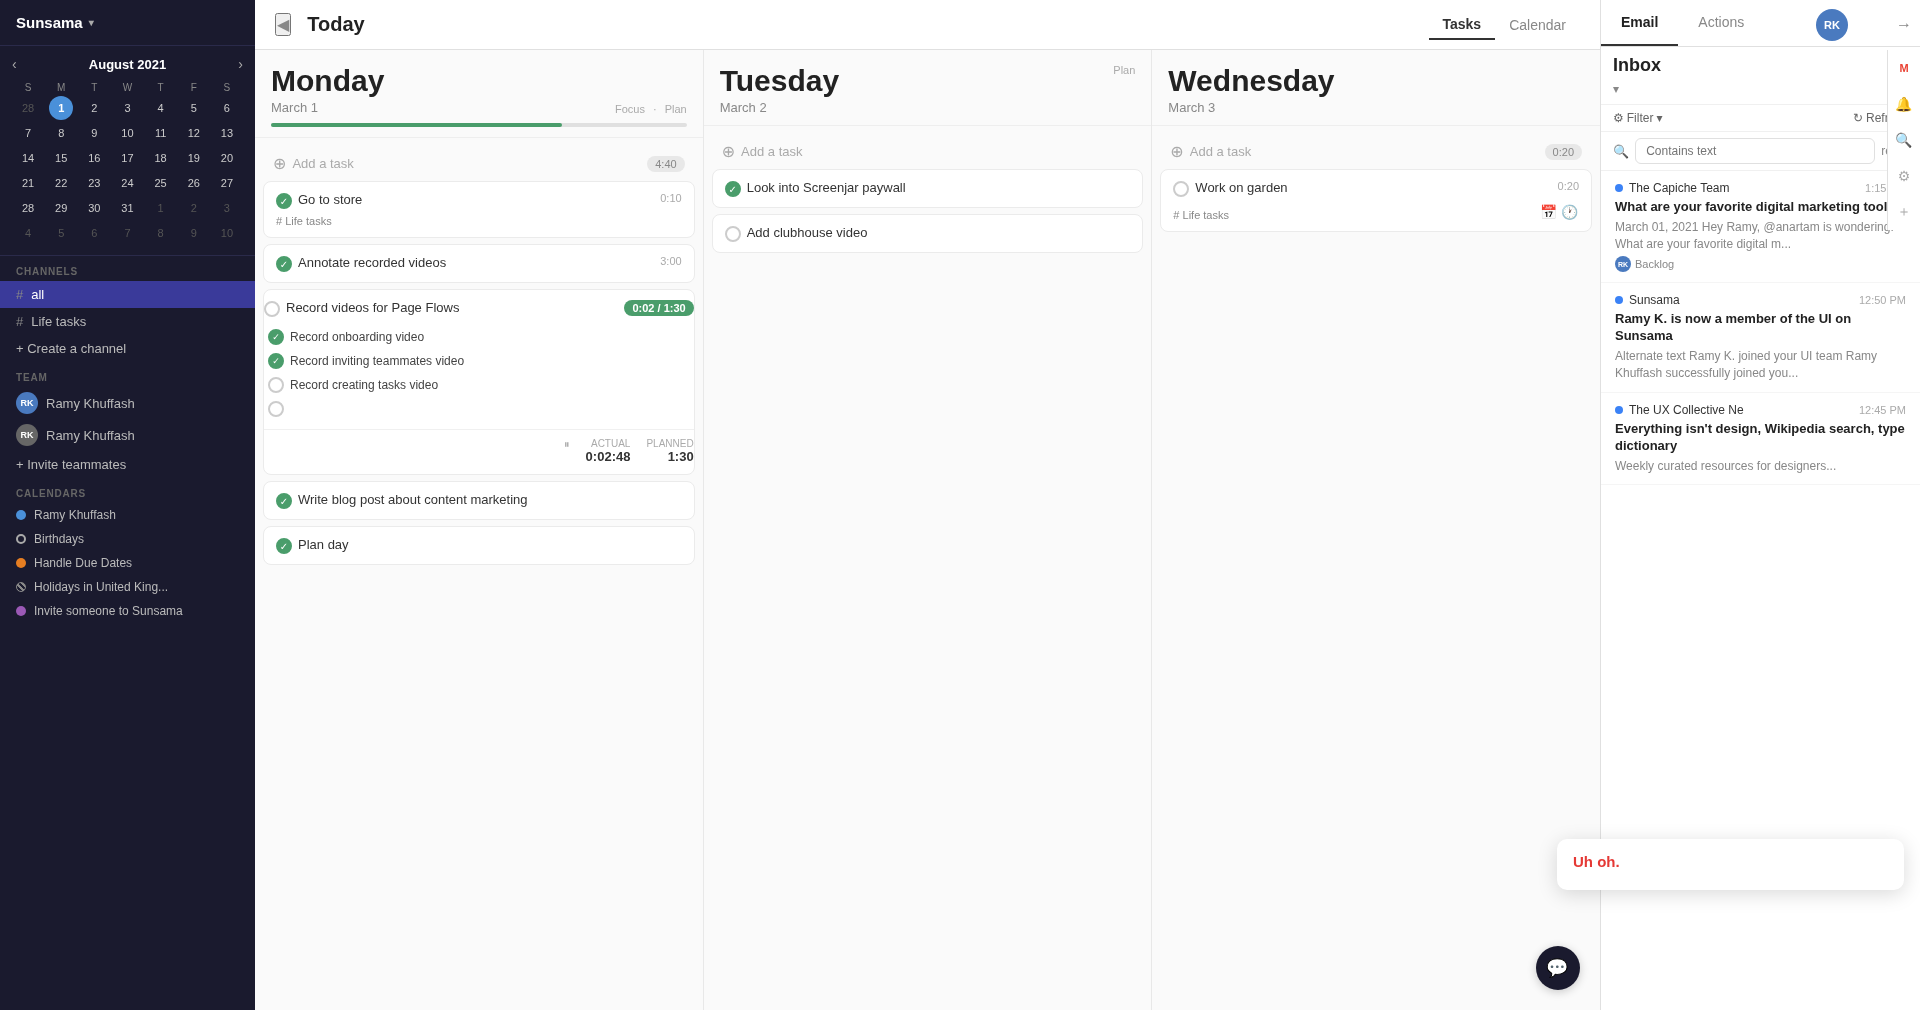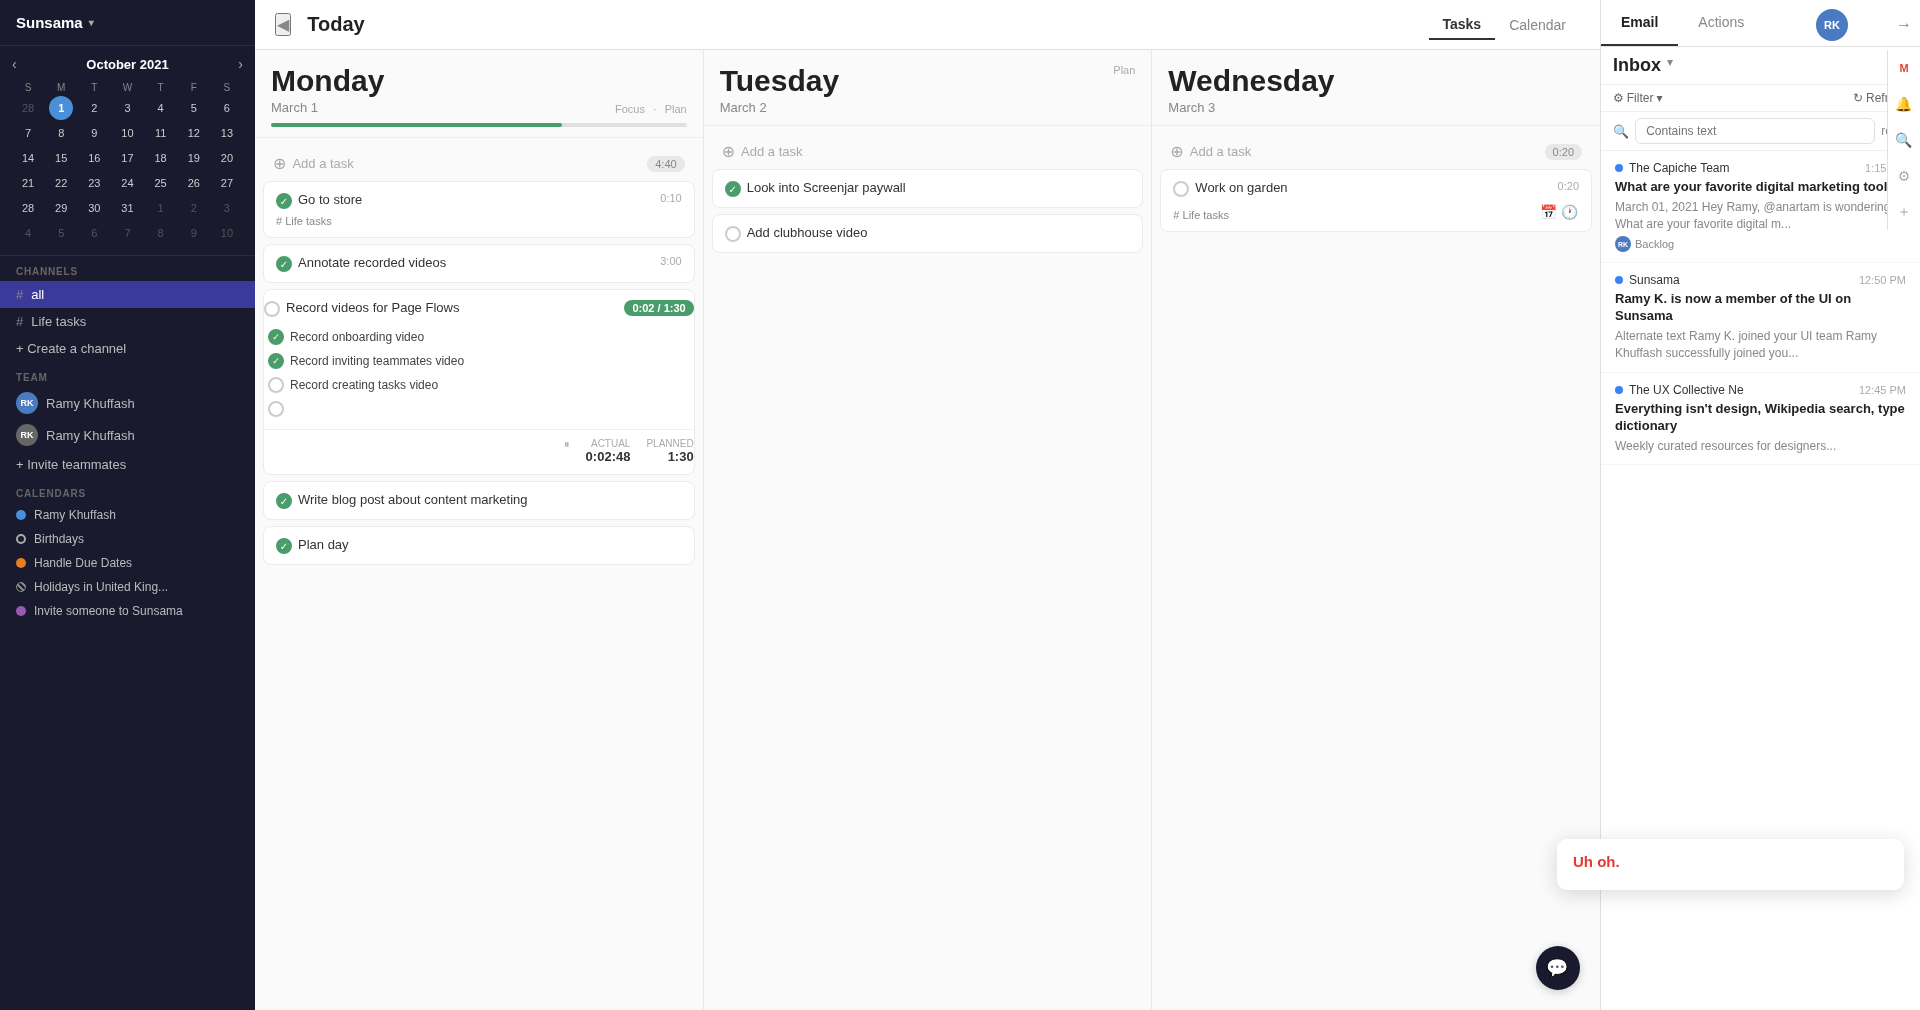--- a/index.html
+++ b/index.html
@@ -82,21 +82,21 @@
     .task-card-footer { display: flex; justify-content: flex-end; gap: 16px; margin-top: 8px; padding-top: 8px; border-top: 1px solid #f0f0f0; font-size: 11px; color: #888; }
     .task-card-footer .label { color: #aaa; font-size: 10px; text-transform: uppercase; }
     .task-card-footer .value { font-size: 13px; font-weight: 600; color: #333; }
     .pause-btn { color: #aaa; cursor: pointer; }
 
     
     #right-panel { width: 320px; background: #fff; border-left: 1px solid #e0e0e0; display: flex; flex-direction: column; }
     .right-panel-tabs { display: flex; border-bottom: 1px solid #e0e0e0; }
     .right-tab { padding: 14px 20px; font-size: 14px; color: #888; cursor: pointer; border-bottom: 2px solid transparent; }
     .right-tab.active { color: #222; border-bottom-color: #333; font-weight: 600; }
-    .right-panel-header { display: flex; align-items: flex-start; padding: 8px 12px; gap: 6px; border-bottom: 1px solid #f0f0f0; }
+    .right-panel-header { display: flex; align-items: flex-start; padding: 8px 12px; gap: 6px; border-bottom: 1px solid #f0f0f0; flex-direction: column; }
     .inbox-title { font-size: 18px; font-weight: 700; color: #222; }
     .inbox-chevron { color: #888; font-size: 12px; }
     .right-panel-toolbar { display: flex; align-items: center; padding: 6px 12px; gap: 8px; border-bottom: 1px solid #f0f0f0; }
     .filter-btn { font-size: 12px; color: #666; display: flex; align-items: center; gap: 3px; cursor: pointer; }
     .refresh-btn { margin-left: auto; font-size: 12px; color: #666; display: flex; align-items: center; gap: 3px; cursor: pointer; }
     .search-row { padding: 6px 12px; border-bottom: 1px solid #f0f0f0; display: flex; align-items: center; gap: 6px; }
     .search-input { flex: 1; border: 1px solid #e0e0e0; border-radius: 6px; padding: 5px 10px; font-size: 12px; color: #888; }
     .reset-btn { font-size: 12px; color: #888; cursor: pointer; }
 
     .email-list { flex: 1; overflow-y: auto; }
@@ -131,21 +131,21 @@
 
 <div id="sidebar">
   <div id="sidebar-header">
     <span>Sunsama</span>
     <span class="chevron">▾</span>
   </div>
 
   <div class="mini-cal">
     <div class="cal-nav">
       <button>‹</button>
-      <span>October 2021</span>
+      <span>August 2021</span>
       <button>›</button>
     </div>
     <div class="cal-grid" id="cal-grid">
         <div class="day-label">S</div>
         <div class="day-label">M</div>
         <div class="day-label">T</div>
         <div class="day-label">W</div>
         <div class="day-label">T</div>
         <div class="day-label">F</div>
         <div class="day-label">S</div>

